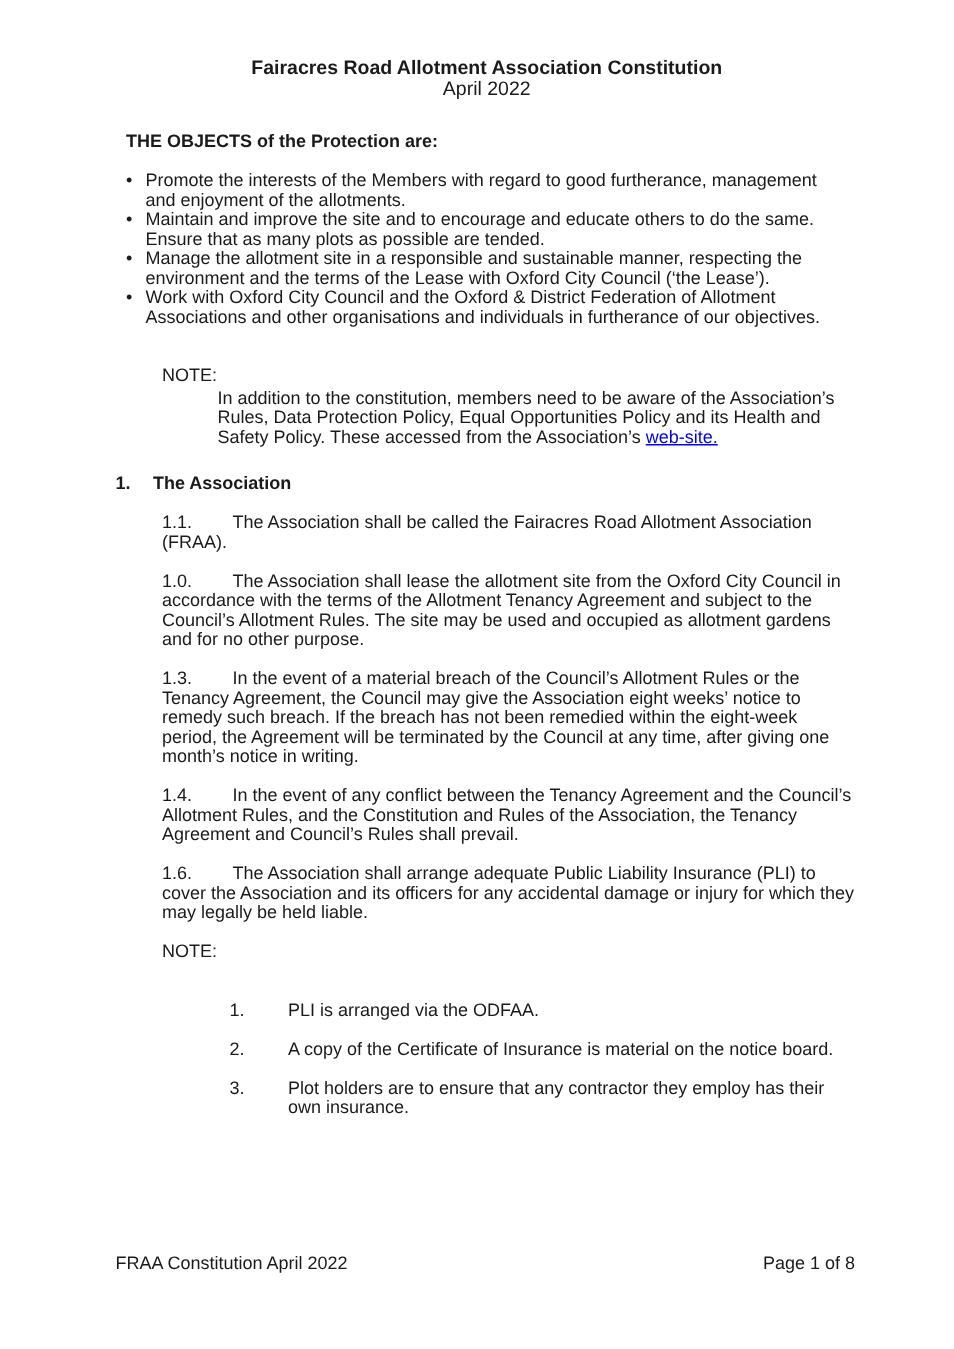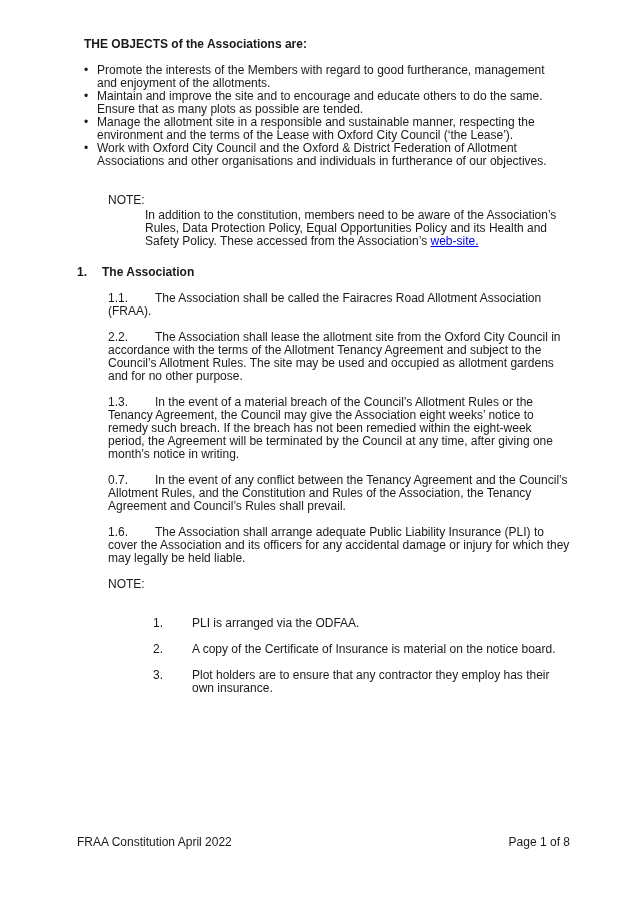--- a/index.html
+++ b/index.html
@@ -70,22 +70,26 @@
     justify-content: space-between;
     gap: 38px;
   }
 </style>
 </head>
 <body>
 
 <div class="page" style="--text-color: #1a1a1a; --link-color: #0000EE; --page-bg: #ffffff;">
   <div class="content">
 
+    <div class="doc-header">
+      <div class="doc-title">Fairacres Road Allotment Association Constitution</div>
+      <div class="doc-subtitle">April 2022</div>
+    </div>
 
-    <p class="objects-heading">THE OBJECTS of the Associations are:</p>
+    <p class="objects-heading">THE OBJECTS of the Protection are:</p>
 
     <div class="bullet-list" id="bullet-list">
   <div class="bullet-item">
     <span class="bullet-marker">•</span>
     <span class="bullet-text">Promote the interests of the Members with regard to good furtherance, management and enjoyment of the allotments.</span>
   </div>
 
   <div class="bullet-item">
     <span class="bullet-marker">•</span>
     <span class="bullet-text">Maintain and improve the site and to encourage and educate others to do the same. Ensure that as many plots as possible are tended.</span>
@@ -106,25 +110,25 @@
 
     <p class="note-body"><span>In addition to the constitution, members need to be aware of the Association’s Rules, Data Protection Policy, Equal Opportunities Policy and its Health and Safety Policy. These accessed from the Association’s </span><a class="doc-link" href="#">web-site.</a></p>
 
     <div class="section-heading">
       <span class="section-num">1.</span><span>The Association</span>
     </div>
 
     <div id="clause-list">
   <p class="clause"><span class="clause-num">1.1.</span><span>The Association shall be called the Fairacres Road Allotment Association (FRAA).</span></p>
 
-  <p class="clause"><span class="clause-num">2.2.</span><span>The Association shall lease the allotment site from the Oxford City Council in accordance with the terms of the Allotment Tenancy Agreement and subject to the Council’s Allotment Rules. The site may be used and occupied as allotment gardens and for no other purpose.</span></p>
+  <p class="clause"><span class="clause-num">1.0.</span><span>The Association shall lease the allotment site from the Oxford City Council in accordance with the terms of the Allotment Tenancy Agreement and subject to the Council’s Allotment Rules. The site may be used and occupied as allotment gardens and for no other purpose.</span></p>
 
   <p class="clause"><span class="clause-num">1.3.</span><span>In the event of a material breach of the Council’s Allotment Rules or the Tenancy Agreement, the Council may give the Association eight weeks’ notice to remedy such breach. If the breach has not been remedied within the eight-week period, the Agreement will be terminated by the Council at any time, after giving one month’s notice in writing.</span></p>
 
-  <p class="clause"><span class="clause-num">0.7.</span><span>In the event of any conflict between the Tenancy Agreement and the Council’s Allotment Rules, and the Constitution and Rules of the Association, the Tenancy Agreement and Council’s Rules shall prevail.</span></p>
+  <p class="clause"><span class="clause-num">1.4.</span><span>In the event of any conflict between the Tenancy Agreement and the Council’s Allotment Rules, and the Constitution and Rules of the Association, the Tenancy Agreement and Council’s Rules shall prevail.</span></p>
 
 
   <p class="clause"><span class="clause-num">1.6.</span><span>The Association shall arrange adequate Public Liability Insurance (PLI) to cover the Association and its officers for any accidental damage or injury for which they may legally be held liable.</span></p>
 </div>
 
     <p class="notes-label">NOTE:</p>
 
     <div class="notes-list" id="notes-list">
   <div class="note-item">
     <span class="note-item-num">1.</span>

